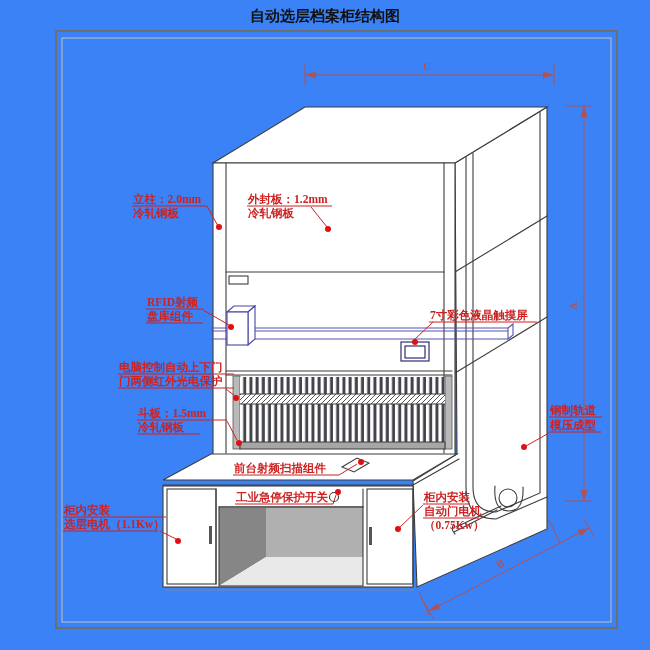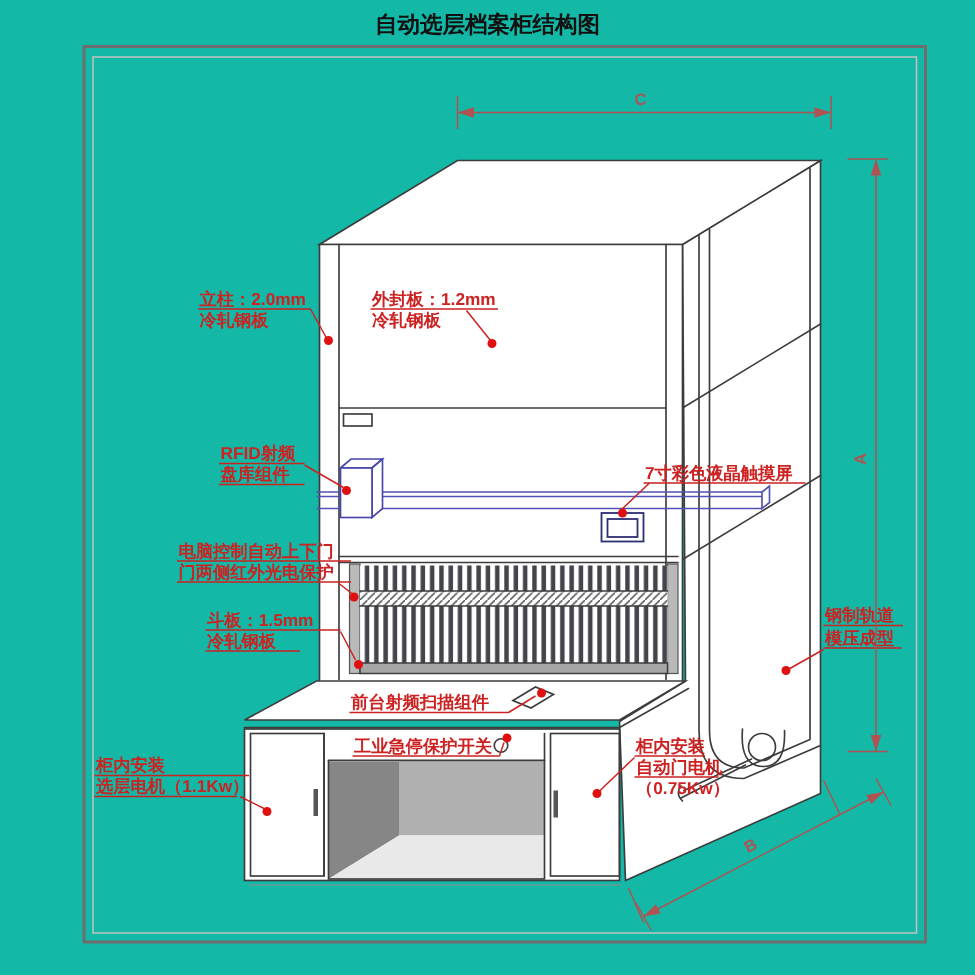--- a/index.html
+++ b/index.html
@@ -1,17 +1,17 @@
 <!DOCTYPE html>
 <html><head>
 <meta charset="utf-8">
 <style>
   html,body{margin:0;padding:0;background:#ffffff;}
-  .page{position:relative;width:650px;height:650px;background:#14b8a6;overflow:hidden;
-        font-family:Liberation Sans, sans-serif;}
+  .page{position:relative;width:650px;height:650px;background:#3b82f6;overflow:hidden;
+        font-family:Liberation Serif, serif;}
   svg{display:block;}
   .ln{stroke:#3c3c3c;stroke-width:1.1;fill:none;stroke-linecap:round;}
   .lnf{stroke:#3c3c3c;stroke-width:1.1;fill:#ffffff;}
   .thin{stroke:#8a8a8a;stroke-width:0.8;fill:none;}
   .lbl{font-size:11.5px;font-weight:bold;}
   .dimtxt{font-size:11px;font-weight:bold;}
   .title{font-size:15px;font-weight:bold;fill:#111111;}
   .red-ln{stroke-width:1;fill:none;}
   .dim-ln{stroke-width:1;fill:none;}
 </style>

